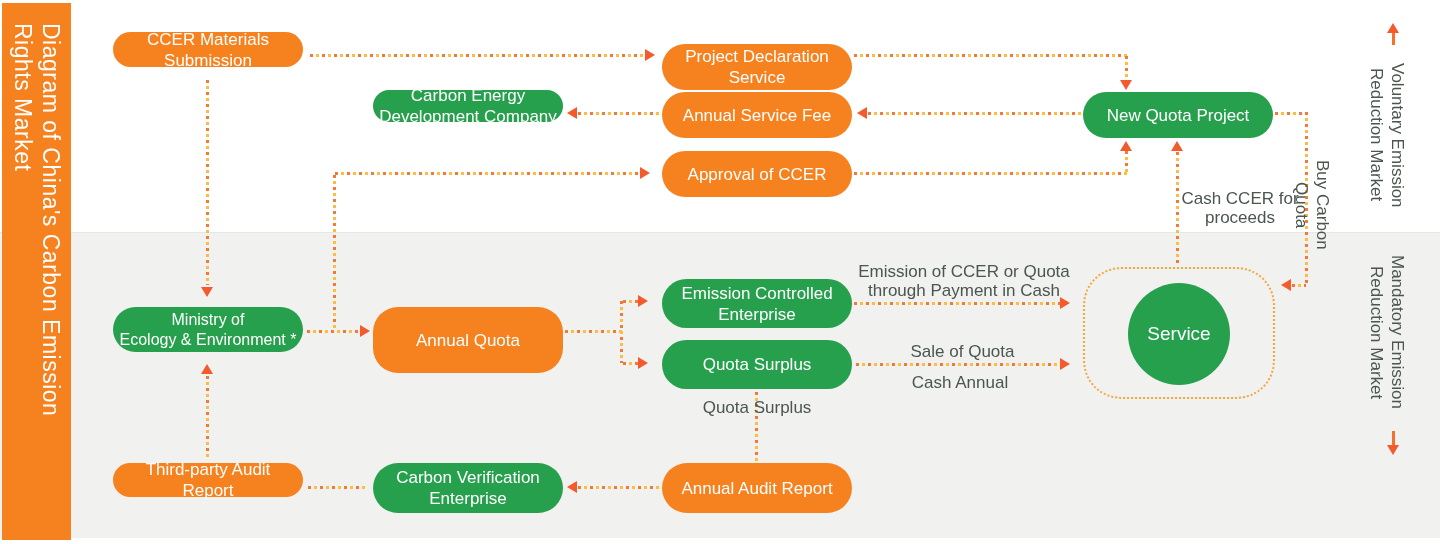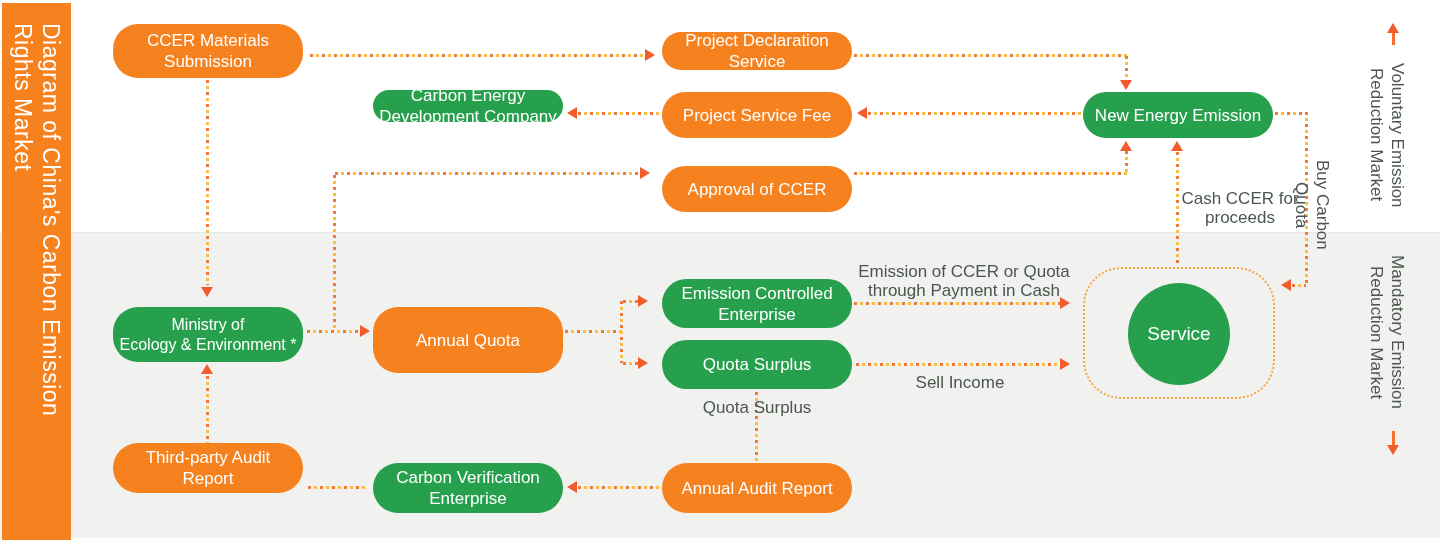--- a/index.html
+++ b/index.html
@@ -100,47 +100,48 @@
   <div class="vl" style="left:755px;top:392px;height:69px"></div>
 
   <div class="hl" style="left:578px;top:486px;width:82px"></div>
   <div class="al" style="left:567px;top:481px"></div>
 
   <div class="hl" style="left:308px;top:486px;width:60px"></div>
 
   <div class="vl" style="left:206px;top:376px;height:84px"></div>
   <div class="au" style="left:201px;top:364px"></div>
 
-  <div class="node o" style="left:113px;top:24px;height:54px">CCER Materials
+  <div class="node o" style="left:113px;top:32px;height:35px">CCER Materials
 Submission</div>
-  <div class="node o" style="left:662px;top:32px;height:38px">Project Declaration
+  <div class="node o" style="left:662px;top:44px;height:46px">Project Declaration
 Service</div>
   <div class="node g" style="left:373px;top:90px;height:32px">Carbon Energy
 Development Company</div>
-  <div class="node o" style="left:662px;top:92px;height:46px">Project Service Fee</div>
-  <div class="node g" style="left:1083px;top:92px;height:46px">New Energy Emission</div>
-  <div class="node o" style="left:662px;top:166px;height:46px">Approval of CCER</div>
-  <div class="node g sm" style="left:113px;top:307px;height:55px">Ministry of
+  <div class="node o" style="left:662px;top:92px;height:46px">Annual Service Fee</div>
+  <div class="node g" style="left:1083px;top:92px;height:46px">New Quota Project</div>
+  <div class="node o" style="left:662px;top:151px;height:46px">Approval of CCER</div>
+  <div class="node g sm" style="left:113px;top:307px;height:45px">Ministry of
 Ecology &amp; Environment *</div>
   <div class="node o" style="left:373px;top:307px;height:66px">Annual Quota</div>
   <div class="node g" style="left:662px;top:279px;height:49px">Emission Controlled
 Enterprise</div>
   <div class="node g" style="left:662px;top:340px;height:49px">Quota Surplus</div>
   <div class="node o" style="left:662px;top:463px;height:50px">Annual Audit Report</div>
   <div class="node g" style="left:373px;top:463px;height:50px">Carbon Verification
 Enterprise</div>
-  <div class="node o" style="left:113px;top:443px;height:50px">Third-party Audit
+  <div class="node o" style="left:113px;top:463px;height:34px">Third-party Audit
 Report</div>
 
   <div class="ex-rect"></div>
   <div class="ex-circle">Service</div>
 
   <div class="lbl" style="left:850px;top:262px;width:228px">Emission of CCER or Quota
 through Payment in Cash</div>
-  <div class="lbl" style="left:880px;top:373px;width:160px">Sell Income</div>
+  <div class="lbl" style="left:880px;top:342px;width:165px">Sale of Quota</div>
+  <div class="lbl" style="left:880px;top:373px;width:160px">Cash Annual</div>
   <div class="lbl" style="left:662px;top:398px;width:190px">Quota Surplus</div>
   <div class="lbl" style="left:1180px;top:189px;width:120px">Cash CCER for
 proceeds</div>
   <div class="vlbl" style="left:1307px;top:135px;width:26px;height:140px">Buy Carbon Quota</div>
 
   <div class="stem" style="left:1392px;top:31px;height:14px"></div>
   <div class="au" style="left:1387px;top:23px"></div>
   <div class="vlbl" style="left:1362px;top:50px;width:46px;height:170px">Voluntary Emission
 Reduction Market</div>
 

